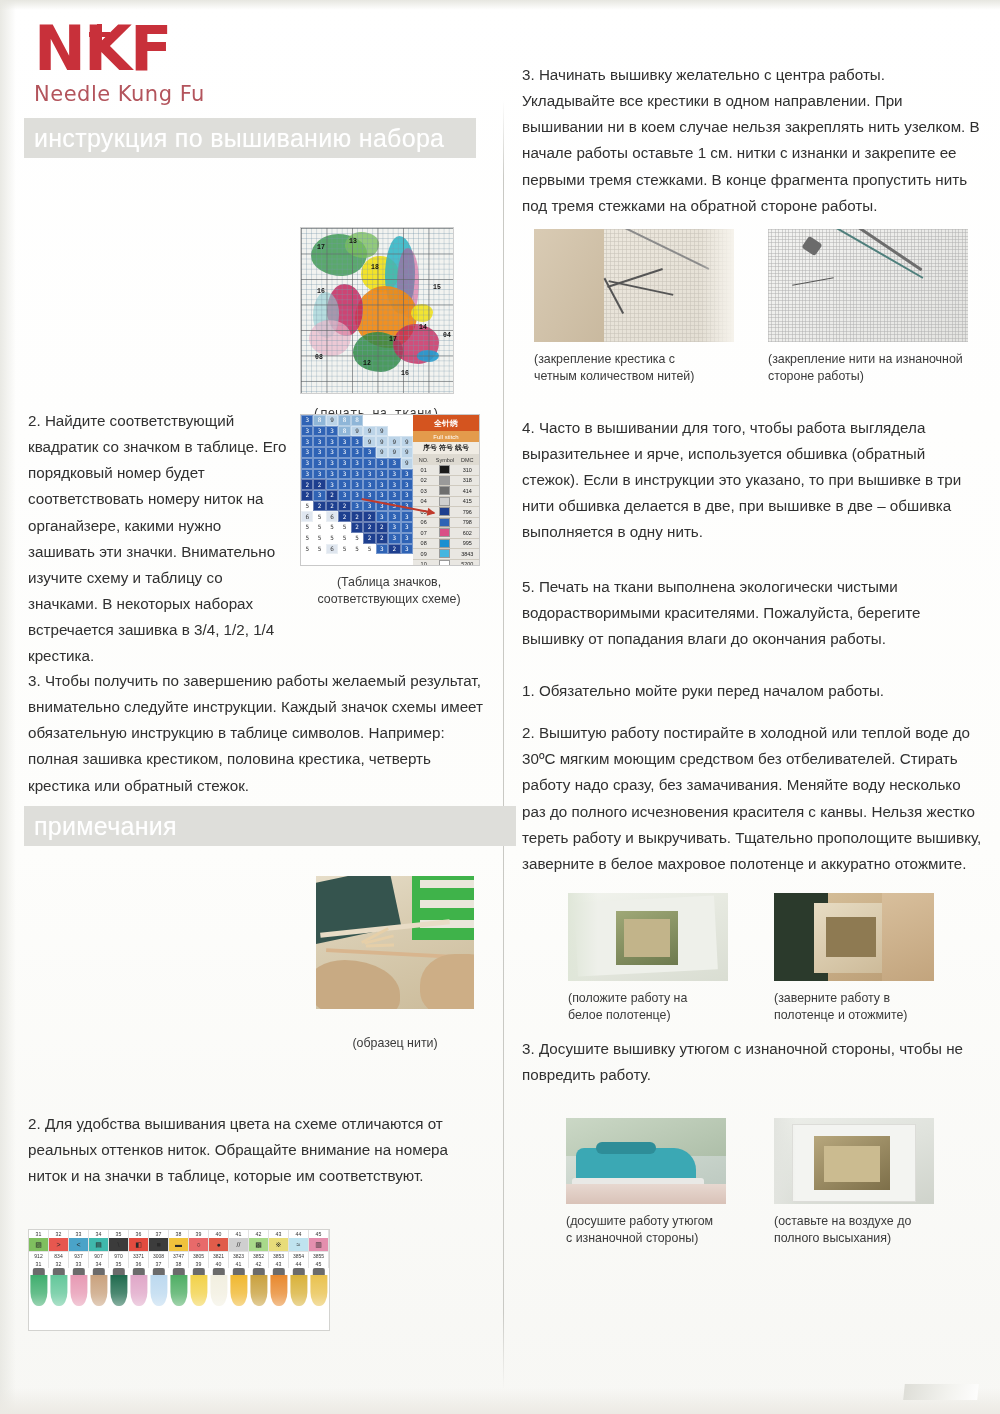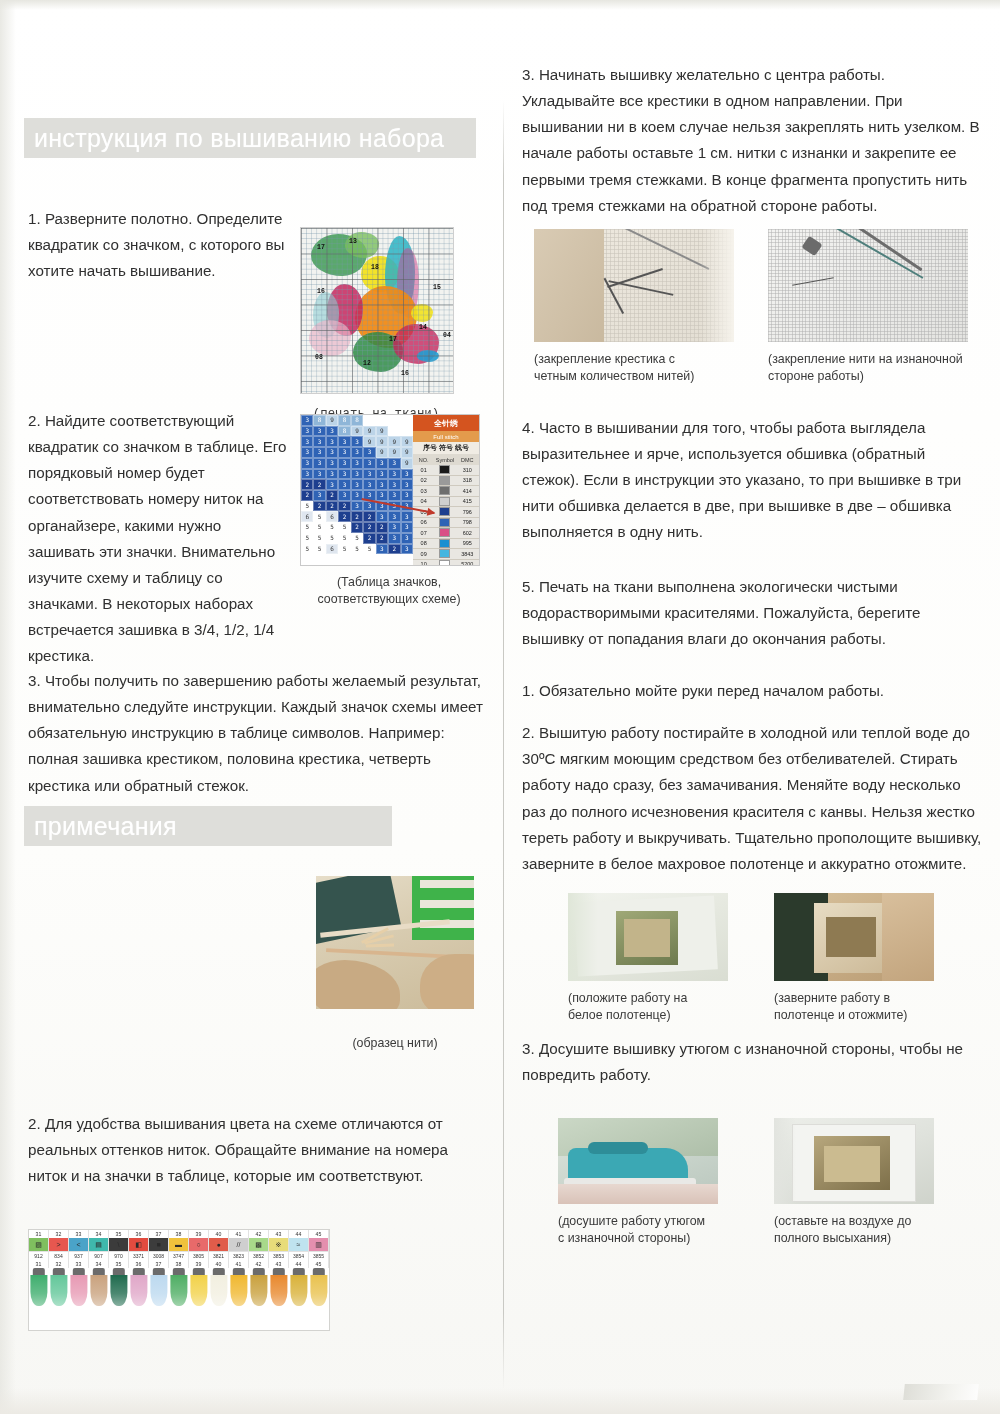--- a/index.html
+++ b/index.html
@@ -193,33 +193,40 @@
 </head>
 <body>
 
 <div class="page">
   <div class="scan-edge-left"></div>
   <div class="scan-edge-top"></div>
   <div class="scan-edge-bottom"></div>
   <div class="scan-corner"></div>
 
   <div class="header">
+    <div class="logo">
+      <div class="logo-mark">NKF</div>
+      <div class="cross" style="position:absolute;left:52px;top:6px;width:26px;height:26px;">
+        <div style="position:absolute;left:11px;top:0;width:5px;height:24px;background:#c8303a;"></div>
+        <div style="position:absolute;left:3px;top:8px;width:21px;height:5px;background:#c8303a;"></div>
+      </div>
+      <div class="logo-sub">Needle Kung Fu</div>
+    </div>
   </div>
 
   <div class="divider"></div>
 
   <div class="col col-left" style="top:118px;">
 
     <div class="band" style="width:452px;">
       <div class="band-ghost"></div>
       <div class="band-title">инструкция по вышиванию набора</div>
     </div>
 
     <div style="position:relative;height:250px;">
-      <p class="t" style="position:absolute;left:4px;top:48px;width:258px;">1. Разверните полотно. Определите квадратик со значком, с которого вы хотите начать вышивание.</p>
 
       <div class="fig" style="left:276px;top:69px;font-family:Liberation Mono, monospace;">
         <div class="chart-img">
           <div style="position:absolute;inset:0;background:#f2f3f0;"></div>
           <div class="blob" style="left:10px;top:6px;width:56px;height:42px;background:#3f9a55;opacity:.85;"></div>
           <div class="blob" style="left:44px;top:4px;width:34px;height:26px;background:#7bbf5e;opacity:.8;"></div>
           <div class="blob" style="left:60px;top:28px;width:38px;height:36px;background:#f2e21e;opacity:.95;border-radius:50%;"></div>
           <div class="blob" style="left:84px;top:8px;width:30px;height:78px;background:#29b4c4;opacity:.85;"></div>
           <div class="blob" style="left:96px;top:20px;width:22px;height:70px;background:#d2408a;opacity:.5;"></div>
           <div class="blob" style="left:54px;top:58px;width:62px;height:62px;background:#f08a16;opacity:.95;"></div>
@@ -466,21 +473,21 @@
           <div class="arrow"></div>
         </div>
         <div class="cap cap-center" style="width:178px;margin-top:8px;">(Таблица значков, соответствующих схеме)</div>
       </div>
     </div>
 
     <div style="position:relative;height:130px;">
       <p class="t" style="position:absolute;left:4px;top:0px;width:462px;">3. Чтобы получить по завершению работы желаемый результат, внимательно следуйте инструкции. Каждый значок схемы имеет обязательную инструкцию в таблице символов. Например: полная зашивка крестиком, половина крестика, четверть крестика или обратный стежок.</p>
     </div>
 
-    <div class="band" style="width:368px;margin-top:8px;">
+    <div class="band" style="width:492px;margin-top:8px;">
       <div class="band-ghost"></div>
       <div class="band-title">примечания</div>
     </div>
 
     <div style="position:relative;height:265px;">
 
       <div class="fig" style="left:292px;top:30px;">
         <div class="photo ph-thread-photo" style="width:158px;height:133px;">
           <div style="position:absolute;left:-10px;top:0;width:90px;height:60px;background:#35544e;transform:rotate(-12deg);"></div>
           <div style="position:absolute;left:96px;top:-6px;width:72px;height:70px;background:#3fb34a;"></div>
@@ -696,21 +703,21 @@
           <div style="position:absolute;left:52px;top:24px;width:50px;height:40px;background:#8e7a52;"></div>
           <div style="position:absolute;left:108px;top:0;width:54px;height:88px;background:linear-gradient(160deg,#d8bf9c,#c2a47d);"></div>
         </div>
         <div class="cap" style="width:160px;margin-top:9px;">(заверните работу в полотенце и отожмите)</div>
       </div>
     </div>
 
     <p class="t" style="width:460px;margin-top:8px;">3. Досушите вышивку утюгом с изнаночной стороны, чтобы не повредить работу.</p>
 
     <div style="position:relative;height:120px;">
-      <div class="fig" style="left:36px;top:14px;">
+      <div class="fig" style="left:44px;top:14px;">
         <div class="photo ph-iron" style="width:160px;height:86px;">
           <div style="position:absolute;left:0;top:0;width:160px;height:38px;background:linear-gradient(160deg,#cbd8c6,#aebfa9);"></div>
           <div style="position:absolute;left:10px;top:30px;width:120px;height:34px;background:#3ba8b4;border-radius:8px 22px 4px 4px;"></div>
           <div style="position:absolute;left:6px;top:60px;width:132px;height:9px;background:#e9e9e6;border-radius:3px;"></div>
           <div style="position:absolute;left:30px;top:24px;width:60px;height:12px;background:#2e8d98;border-radius:6px;"></div>
           <div style="position:absolute;left:0;top:66px;width:160px;height:20px;background:linear-gradient(180deg,#e7d8d0,#d9c2b8);"></div>
         </div>
         <div class="cap" style="width:150px;margin-top:9px;">(досушите работу утюгом с изнаночной стороны)</div>
       </div>
 

